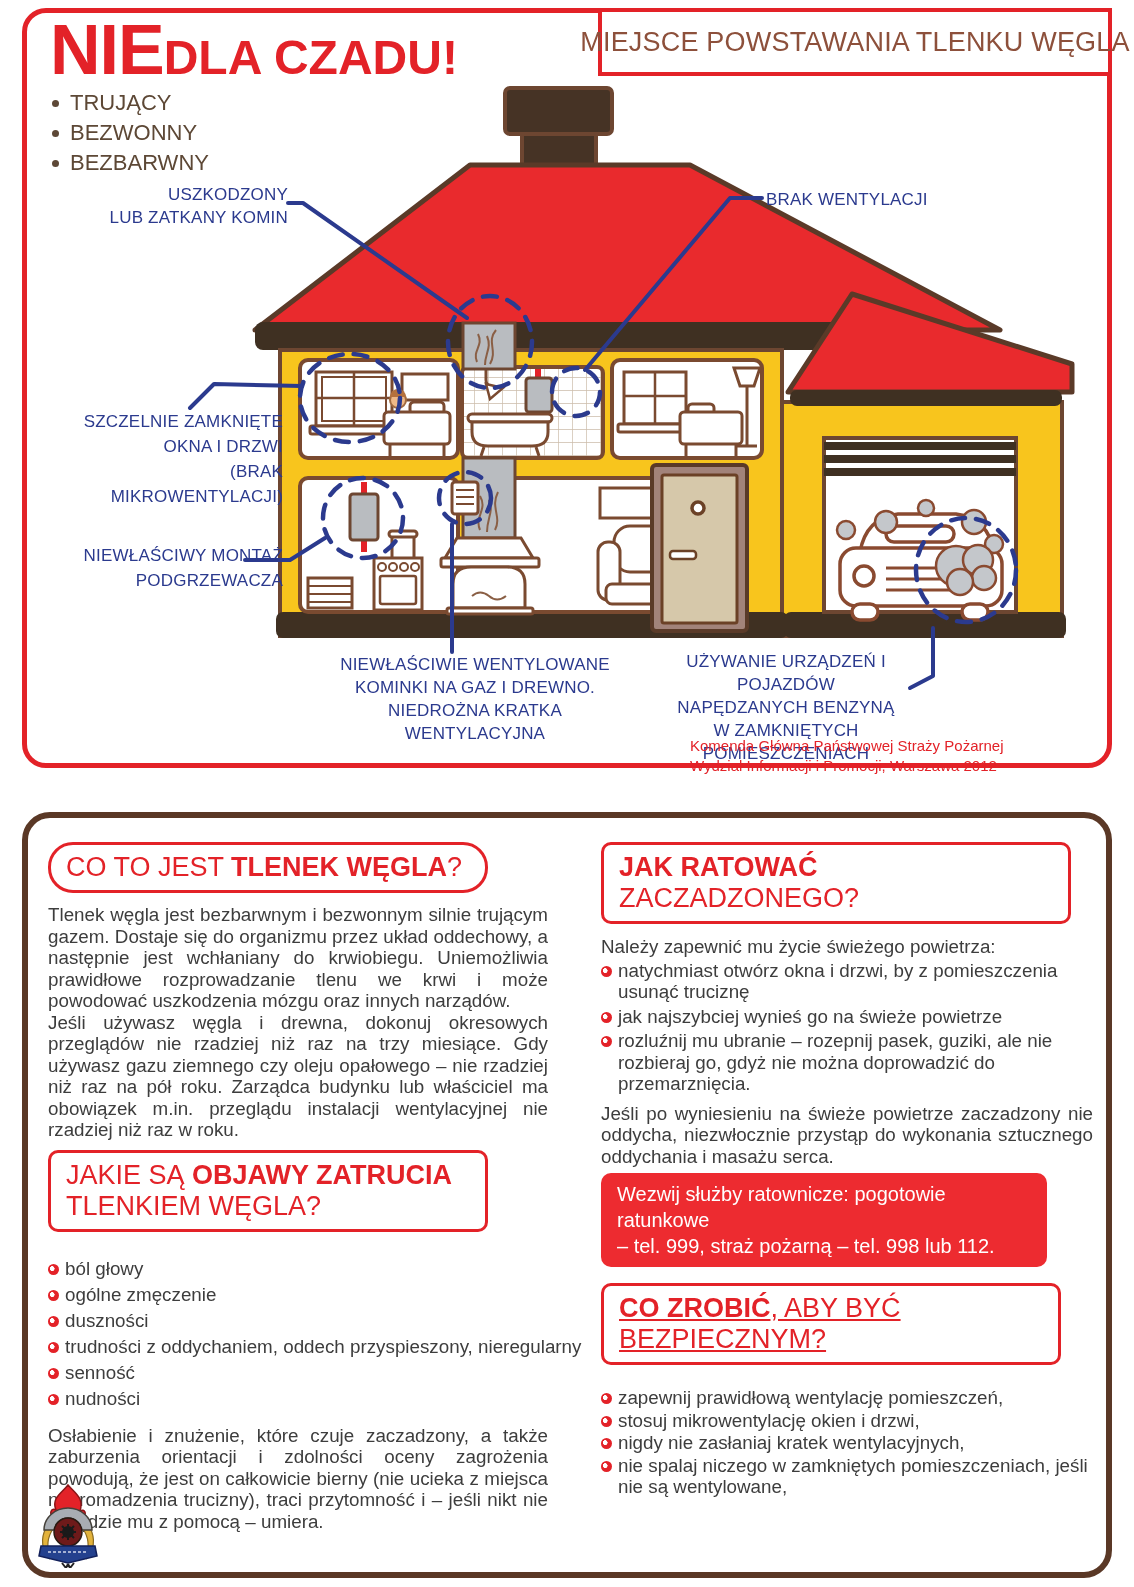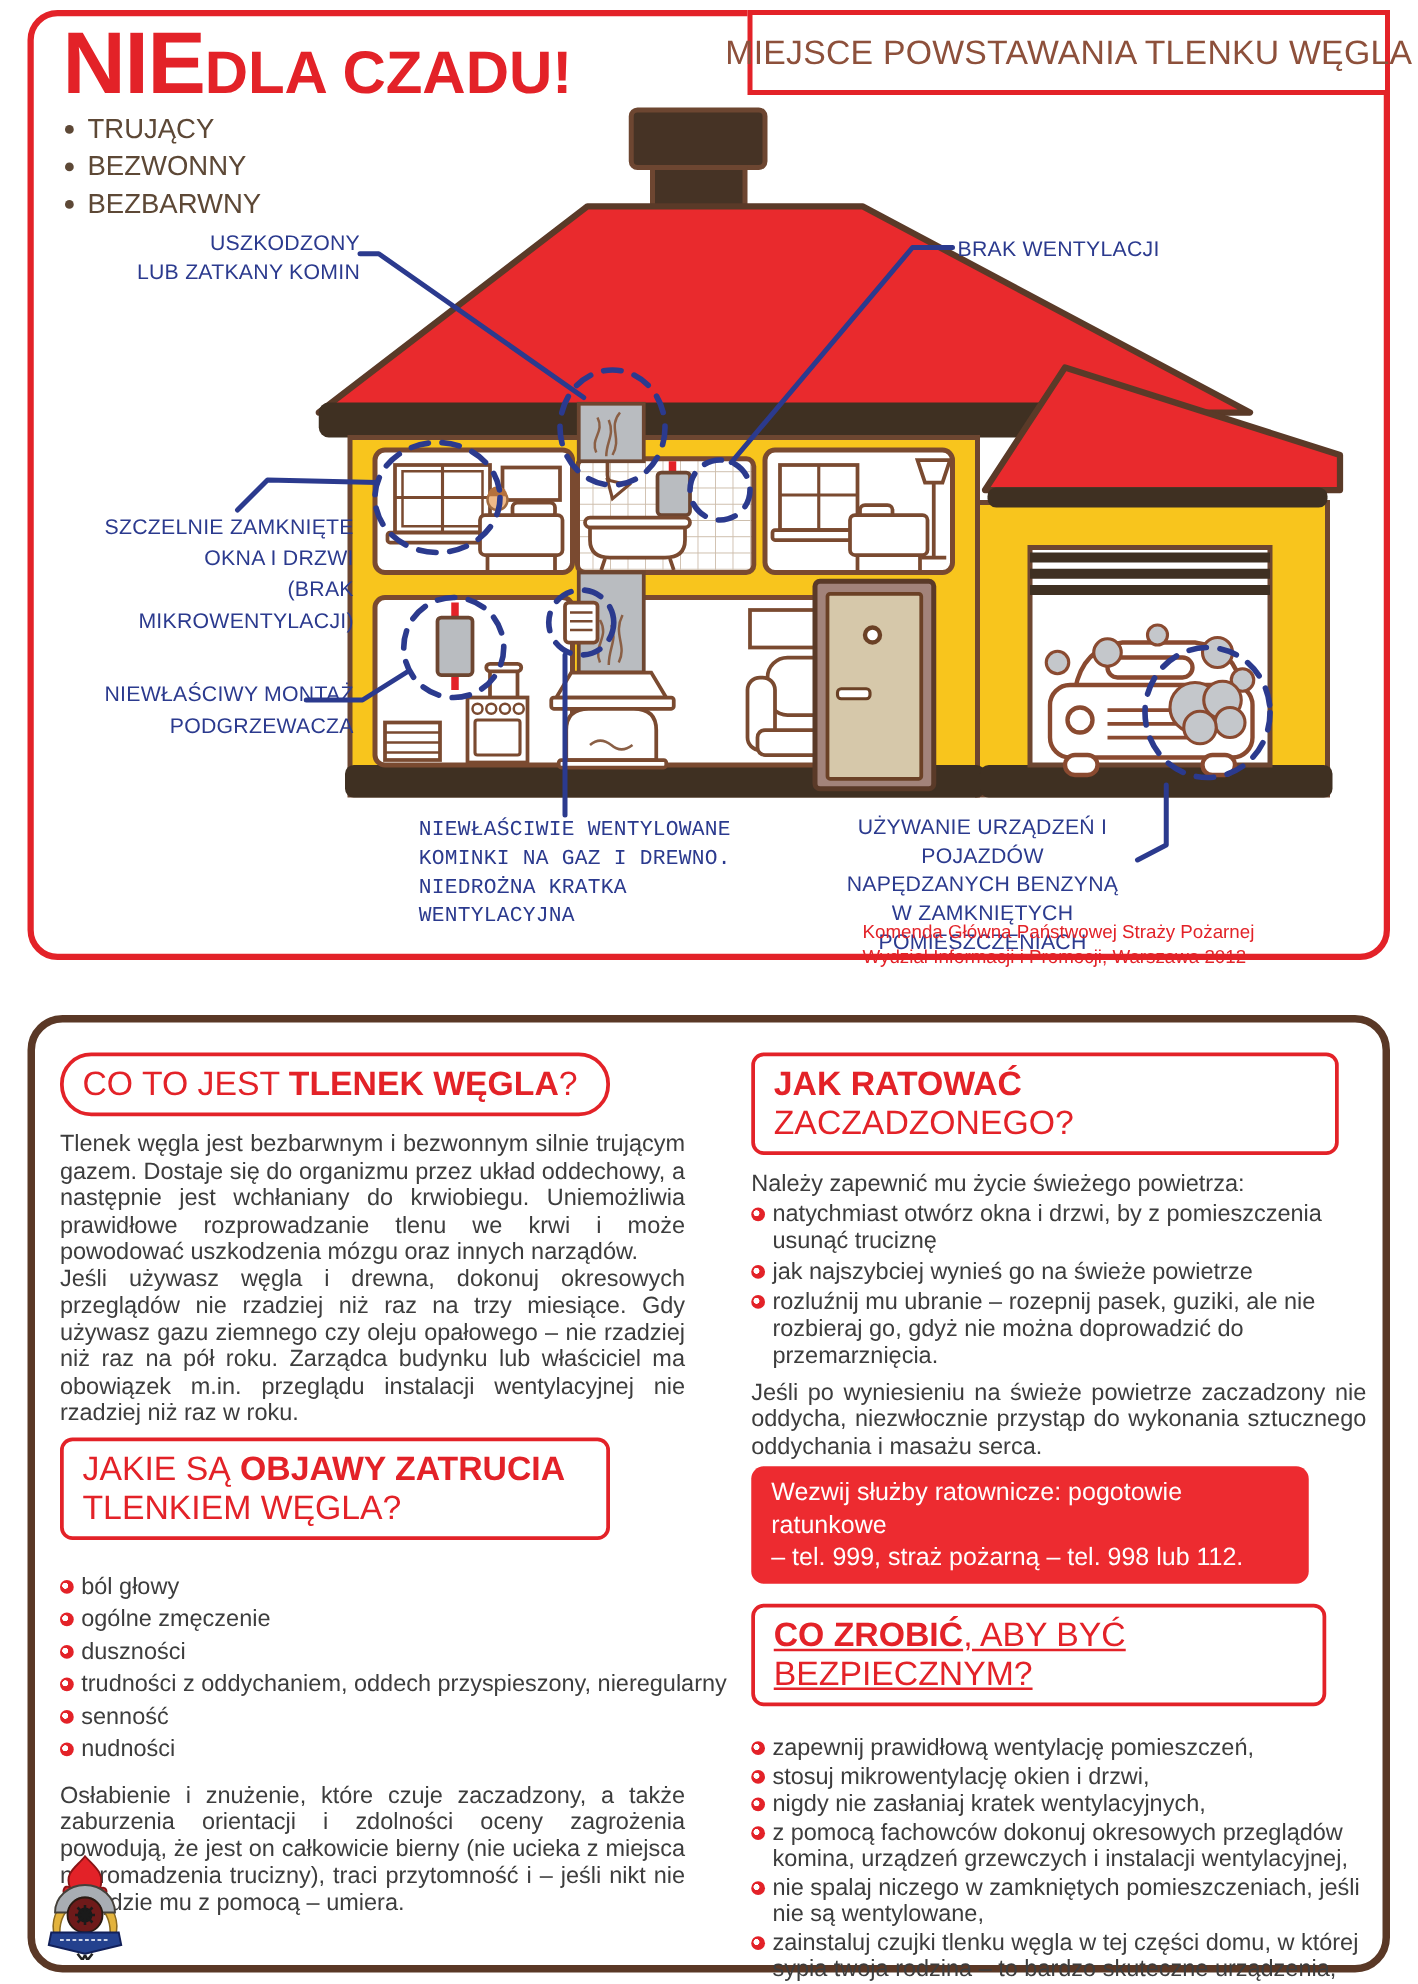--- a/index.html
+++ b/index.html
@@ -28,21 +28,21 @@
   .tb-item{font-size:22px;line-height:30px;color:#5d4836;display:flex;align-items:center;}
   .tb-dot{width:7px;height:7px;border-radius:50%;background:#5d4836;display:inline-block;margin-right:11px;flex:0 0 auto;}
   
   #house{position:absolute;left:40px;top:78px;width:1060px;height:690px;z-index:1;}
   
   .hlabel{position:absolute;z-index:3;color:#2b3a8e;font-size:17px;line-height:23px;letter-spacing:.2px;}
   #lbl-chimney{left:100px;top:183px;width:188px;text-align:right;}
   #lbl-brak{left:766px;top:188px;width:220px;text-align:left;}
   #lbl-szczelnie{left:60px;top:409px;width:223px;text-align:right;line-height:25px;}
   #lbl-montaz{left:60px;top:543px;width:223px;text-align:right;line-height:25px;}
-  #lbl-kominki{left:335px;top:653px;width:280px;text-align:left;font-family:Liberation Mono, monospace;}
+  #lbl-kominki{left:335px;top:653px;width:280px;text-align:center;}
   #lbl-garage{left:636px;top:650px;width:300px;text-align:center;}
   #attribution{position:absolute;left:690px;top:736px;width:414px;text-align:left;z-index:3;
     color:#e32228;font-size:15px;line-height:20px;}
   
   #bottom-panel{
     position:absolute;left:22px;top:812px;width:1090px;height:766px;box-sizing:border-box;
     border:6px solid #5a3826;border-radius:28px;background:#fff;
   }
   .col{position:absolute;}
   #col-left{left:48px;top:842px;width:500px;}
@@ -349,23 +349,21 @@
   </div>
 
   <div class="hbox" id="hbox-zrobic">
     <b>CO ZROBIĆ</b><span>, ABY BYĆ BEZPIECZNYM?</span>
   </div>
 
   <ul class="dotlist" id="safety-list">
     <li><span class="rdot"></span><span>zapewnij prawidłową wentylację pomieszczeń,</span></li>
     <li><span class="rdot"></span><span>stosuj mikrowentylację okien i drzwi,</span></li>
     <li><span class="rdot"></span><span>nigdy nie zasłaniaj kratek wentylacyjnych,</span></li>
-    <li><span class="rdot"></span><span>z pomocą fachowców dokonuj okresowych przeglądów komina, urządzeń grzewczych i instalacji wentylacyjnej,</span></li>
     <li><span class="rdot"></span><span>nie spalaj niczego w zamkniętych pomieszczeniach, jeśli nie są wentylowane,</span></li>
-    <li><span class="rdot"></span><span>zainstaluj czujki tlenku węgla w tej części domu, w której sypia twoja rodzina – to bardzo skuteczne urządzenia, które uratowały już niejedno życie.</span></li>
   </ul>
 
 </div>
 
 <svg id="emblem" width="64" height="84" viewBox="0 0 64 84">
   <path d="M32,1 C40,10 48,14 44,27 C49,24 51,30 47,33 L17,33 C13,30 15,23 20,26 C15,14 26,9 32,1 Z" fill="#e32228" stroke="#8a1416" stroke-width="1.5"></path>
   <path d="M10,44 C4,55 6,67 14,75 C10,62 12,52 17,45 Z" fill="#e3b33c" stroke="#8a6a20" stroke-width="1.2"></path>
   <path d="M54,44 C60,55 58,67 50,75 C54,62 52,52 47,45 Z" fill="#e3b33c" stroke="#8a6a20" stroke-width="1.2"></path>
   <path d="M8,46 A24,22 0 0 1 56,46 H45 A13,12 0 0 0 19,46 Z" fill="#a8adb3" stroke="#44403a" stroke-width="1.5"></path>
   <circle cx="32" cy="48" r="14" fill="#6e1a1a" stroke="#2a1a12" stroke-width="1.5"></circle>

